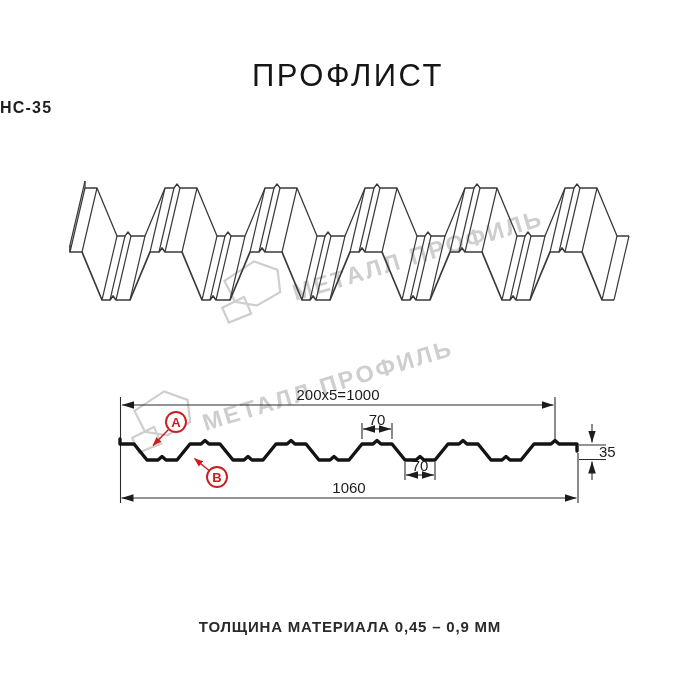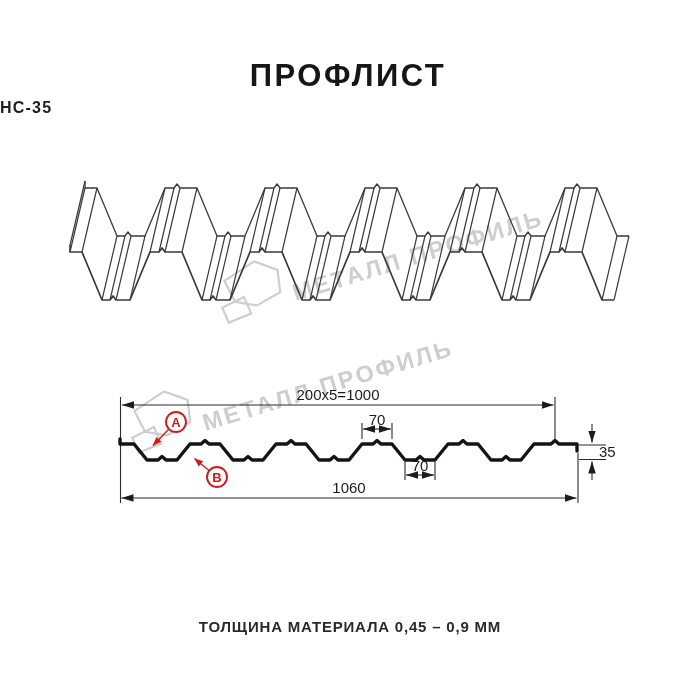--- a/index.html
+++ b/index.html
@@ -2,21 +2,21 @@
 <html><head>
 <meta charset="utf-8">
 <style>
   html,body{margin:0;padding:0;}
   body{
     width:700px;height:700px;background:#ffffff;position:relative;overflow:hidden;
     font-family:"Liberation Sans", sans-serif;
   }
   .title{
     position:absolute;left:0;top:58px;width:696px;text-align:center;
-    font-size:31px;font-weight:bold;letter-spacing:2.5px;color:#161616;
+    font-size:31px;font-weight:normal;letter-spacing:2.5px;color:#161616;
   }
   .subtitle{
     position:absolute;left:0;top:99px;width:700px;
     font-size:16px;font-weight:bold;letter-spacing:1.2px;color:#1d1d1d;
   }
   .footer{
     position:absolute;left:0;top:618px;width:700px;text-align:center;
     font-size:15px;font-weight:bold;letter-spacing:0.8px;color:#2a2a2a;
   }
   svg.scene{position:absolute;left:0;top:0;}

